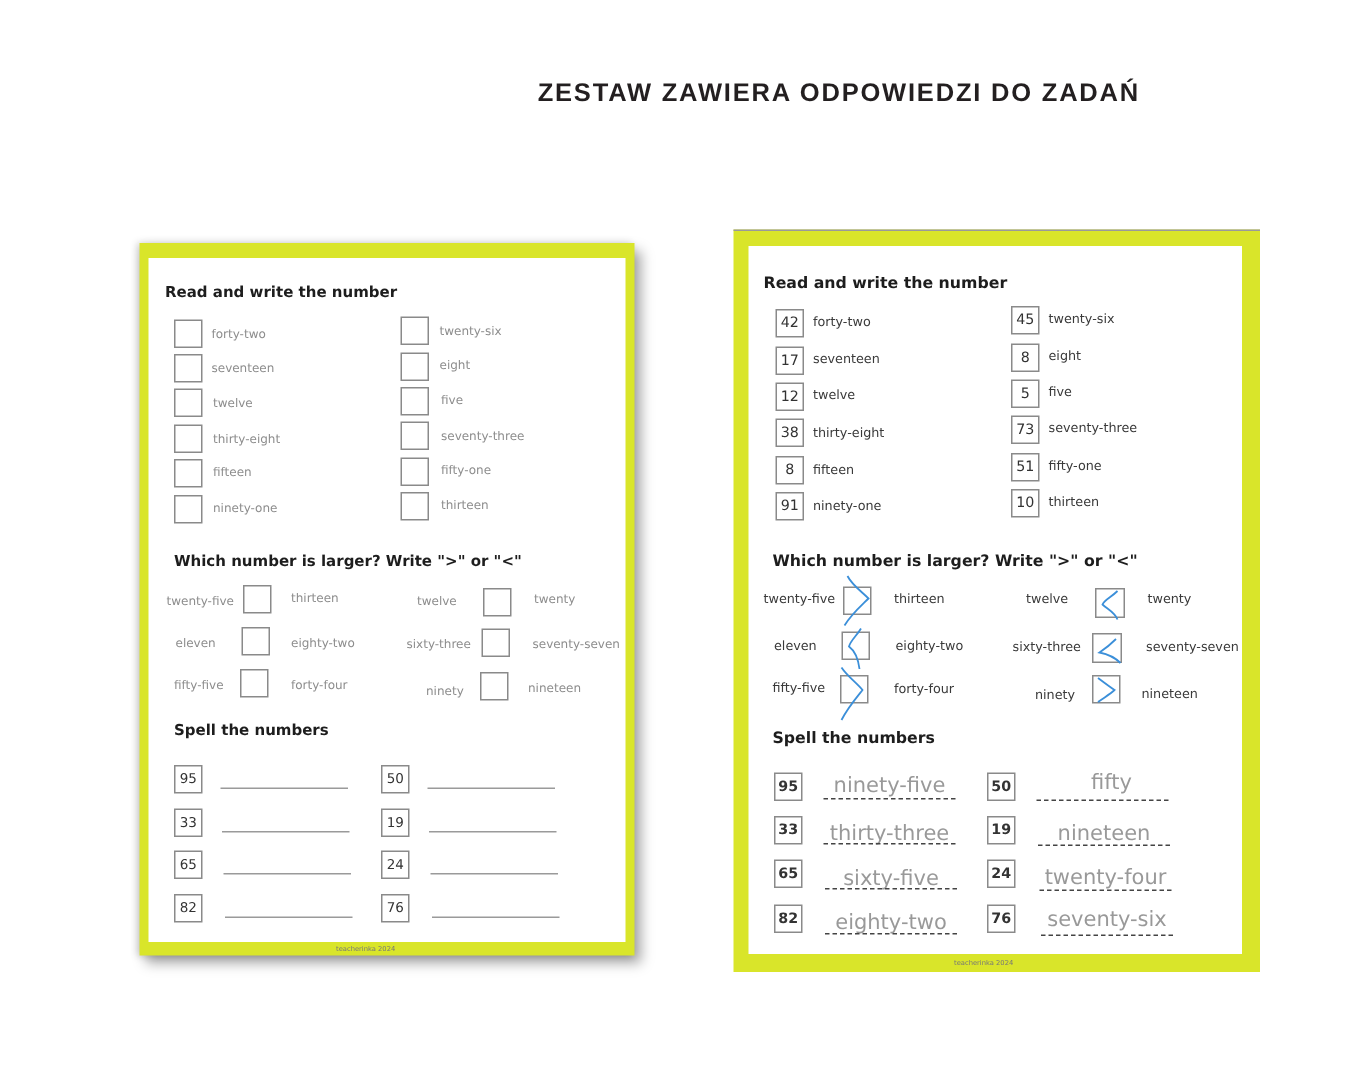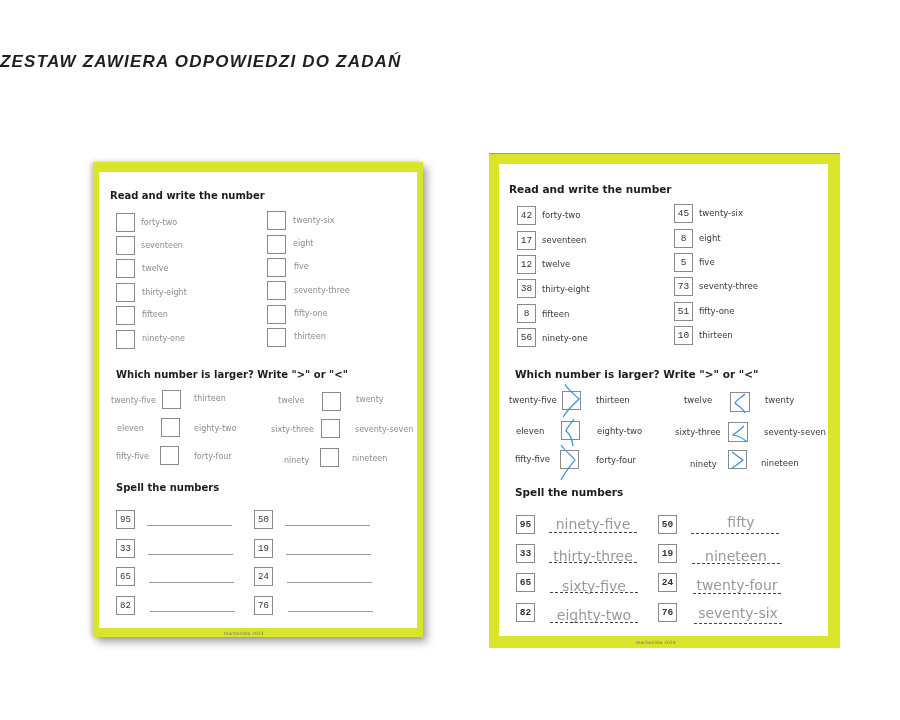--- a/index.html
+++ b/index.html
@@ -1,35 +1,35 @@
 <!DOCTYPE html>
 <html><head>
 <meta charset="utf-8">
 <style>
   html, body { margin:0; padding:0; }
   body { width:900px; height:720px; background:#ffffff; position:relative; overflow:hidden;
          font-family:"DejaVu Sans", sans-serif; }
-  .title { position:absolute; left:0; top:52px; width:760px; text-align:left;
+  .title { position:absolute; left:0; top:52px; width:760px; text-align:right;
            font-family:"Liberation Sans", sans-serif; font-weight:bold; font-size:17px;
-           letter-spacing:1.2px; color:#231f20;font-style:italic; }
+           letter-spacing:1.2px; color:#231f20; }
   .sheet { position:absolute; background:#d9e52a; }
   .sheet .paper { position:absolute; background:#ffffff; }
   #sheet-left { left:93px; top:162px; width:330px; height:475px;
                 box-shadow: 4px 5px 8px rgba(0,0,0,0.35), -2px 0 5px rgba(0,0,0,0.2); }
   #sheet-left .paper { left:6px; top:10px; right:6px; bottom:9px; }
   #sheet-right { left:489px; top:153px; width:351px; height:495px; border-top:1px solid #9a9a9a; box-sizing:border-box; }
   #sheet-right .paper { left:10px; top:10px; right:12px; bottom:12px; }
   .h { position:absolute; font-weight:bold; color:#1d1d1d; white-space:nowrap; }
   .w { position:absolute; white-space:nowrap; }
   .box { position:absolute; border:1px solid #8a8a8a; background:#fff; box-sizing:border-box; }
   .left .w { color:#8d8d8d; font-size:8px; }
   .left .h { font-size:10px; }
   .right .w { color:#3a3a3a; font-size:8.5px; }
   .right .h { font-size:10.5px; }
-  .numbox { font-size:9px; color:#333; text-align:left; display:flex; align-items:center; justify-content:center;font-family:Liberation Mono, monospace; }
+  .numbox { font-size:9px; color:#333; text-align:left; display:flex; align-items:center; justify-content:center; }
   .right .numbox { font-size:9.5px; }
   .line { position:absolute; height:0; border-bottom:1px solid #9a9a9a; }
   .right .line { border-bottom:1px dashed #444; }
   .answer { position:absolute; color:#999; font-size:14px; text-align:center; }
   .footer { position:absolute; font-size:4.5px; color:#777; white-space:nowrap; }
   svg.mark { position:absolute; overflow:visible; }
 </style>
 </head>
 <body>
 
@@ -120,21 +120,21 @@
     <div class="box numbox" style="left:18px;top:42px;width:19px;height:19px;">42</div>
     <div class="w" style="left:43px;top:46px;">forty-two</div>
     <div class="box numbox" style="left:18px;top:67px;width:19px;height:19px;">17</div>
     <div class="w" style="left:43px;top:71px;">seventeen</div>
     <div class="box numbox" style="left:18px;top:91px;width:19px;height:19px;">12</div>
     <div class="w" style="left:43px;top:95px;">twelve</div>
     <div class="box numbox" style="left:18px;top:115px;width:19px;height:19px;">38</div>
     <div class="w" style="left:43px;top:120px;">thirty-eight</div>
     <div class="box numbox" style="left:18px;top:140px;width:19px;height:19px;">8</div>
     <div class="w" style="left:43px;top:145px;">fifteen</div>
-    <div class="box numbox" style="left:18px;top:164px;width:19px;height:19px;">56</div>
+    <div class="box numbox" style="left:18px;top:164px;width:19px;height:19px;">91</div>
     <div class="w" style="left:43px;top:169px;">ninety-one</div>
 
     <div class="box numbox" style="left:175px;top:40px;width:19px;height:19px;">45</div>
     <div class="w" style="left:200px;top:44px;">twenty-six</div>
     <div class="box numbox" style="left:175px;top:65px;width:19px;height:19px;">8</div>
     <div class="w" style="left:200px;top:69px;">eight</div>
     <div class="box numbox" style="left:175px;top:89px;width:19px;height:19px;">5</div>
     <div class="w" style="left:200px;top:93px;">five</div>
     <div class="box numbox" style="left:175px;top:113px;width:19px;height:19px;">73</div>
     <div class="w" style="left:200px;top:117px;">seventy-three</div>

